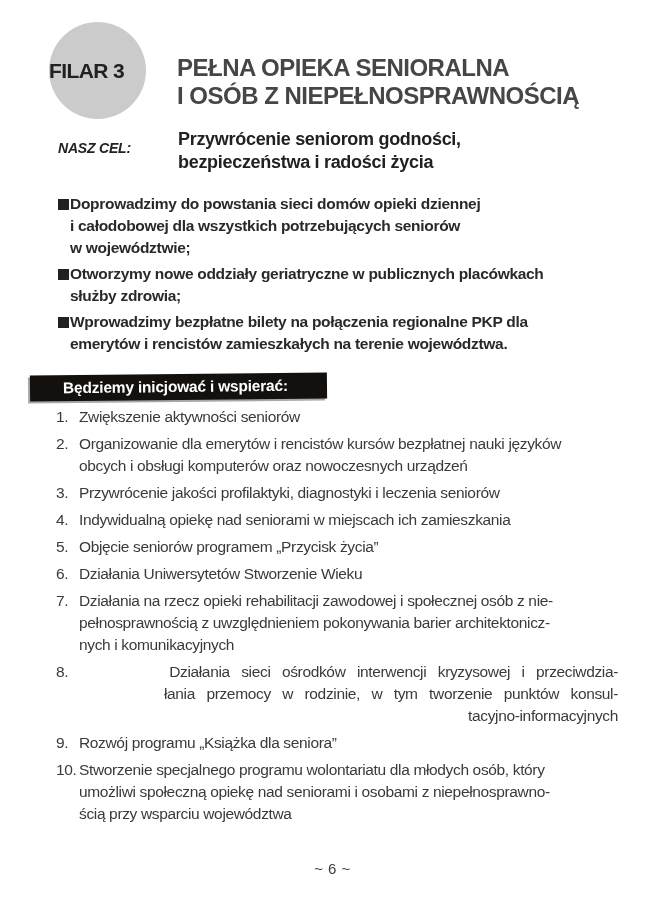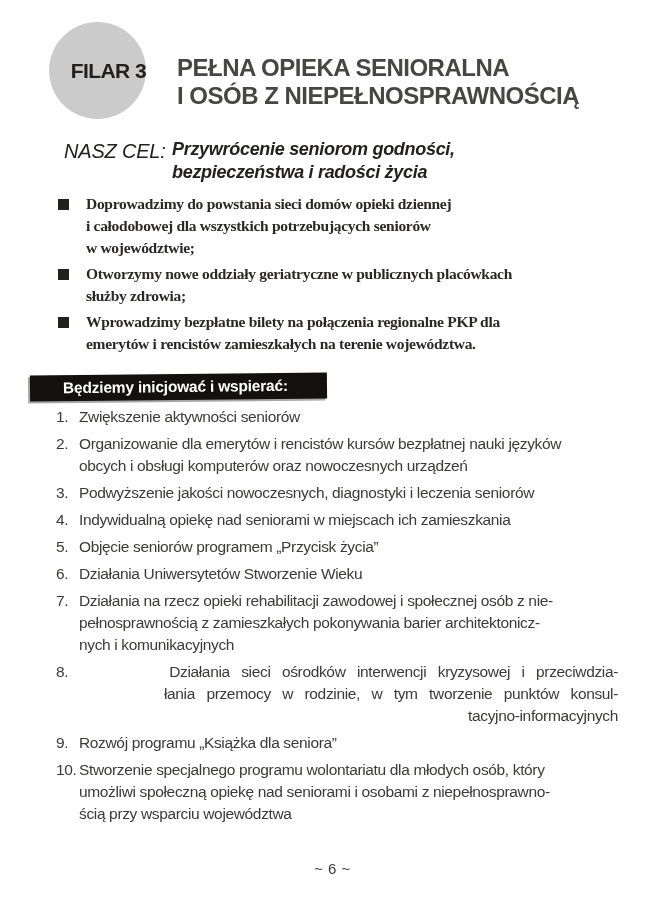--- a/index.html
+++ b/index.html
@@ -8,52 +8,51 @@
     font-family:"Liberation Sans", sans-serif;
     color:var(--ink,#23211f);
     overflow:hidden;
   }
   .page{position:absolute;inset:0;}
 
   
   .badge{
     position:absolute;left:49px;top:22px;width:97px;height:97px;
     border-radius:50%;background:var(--badge-bg,#cbcbcb);
-    display:flex;align-items:center;justify-content:flex-end;
+    display:flex;align-items:center;justify-content:flex-start;
   }
   .badge span{
     font-weight:700;font-size:21px;letter-spacing:-0.6px;color:var(--ink,#23211f);
     white-space:nowrap;
   }
 
   
   .title{
     position:absolute;left:177px;top:54px;
     font-size:24px;line-height:28px;font-weight:700;letter-spacing:-0.5px;
     color:var(--heading,#464645);white-space:nowrap;
   }
 
   
   .goal-label{
-    position:absolute;left:64px;top:140px;
-    font-size:20px;font-weight:400;font-style:italic;letter-spacing:-0.2px;
+    position:absolute;left:58px;top:140px;
+    font-size:14px;font-weight:700;font-style:italic;letter-spacing:-0.2px;
     color:var(--ink,#23211f);white-space:nowrap;
   }
   .goal{
-    position:absolute;left:172px;top:128px;
-    font-size:18px;line-height:23px;font-weight:700;font-style:italic;
-    letter-spacing:-0.3px;color:var(--ink,#23211f);white-space:nowrap;margin-top:10px;
+    position:absolute;left:178px;top:128px;
+    font-size:18px;line-height:23px;font-weight:700;
+    letter-spacing:-0.3px;color:var(--ink,#23211f);white-space:nowrap;
   }
 
   
   .commitments{position:absolute;left:58px;top:193px;width:560px;}
   .c-item{
-    display:grid;grid-template-columns:12px 1fr;column-gap:16px;
+    display:grid;grid-template-columns:12px 1fr;column-gap:0;
     margin-bottom:4px;
-    font-family:Liberation Serif, serif;
   }
   .sq{width:11px;height:11px;background:var(--ink,#23211f);margin-top:6px;}
   .c-text{
     font-size:15.5px;line-height:22px;font-weight:700;letter-spacing:-0.3px;
     color:#2b2927;white-space:pre;
   }
 
   
   .banner{
     position:absolute;left:30px;top:374px;width:297px;height:26px;
@@ -135,38 +134,38 @@
         <span class="num">1.</span>
         <div class="n-text">Zwiększenie aktywności seniorów</div>
       </div>
       <div class="n-item">
         <span class="num">2.</span>
         <div class="n-text">Organizowanie dla emerytów i rencistów kursów bezpłatnej nauki języków
 obcych i obsługi komputerów oraz nowoczesnych urządzeń</div>
       </div>
       <div class="n-item">
         <span class="num">3.</span>
-        <div class="n-text">Podwyższenie jakości nowoczesnych, diagnostyki i leczenia seniorów</div>
+        <div class="n-text">Przywrócenie jakości profilaktyki, diagnostyki i leczenia seniorów</div>
       </div>
       <div class="n-item">
         <span class="num">4.</span>
         <div class="n-text">Indywidualną opiekę nad seniorami w miejscach ich zamieszkania</div>
       </div>
       <div class="n-item">
         <span class="num">5.</span>
         <div class="n-text">Objęcie seniorów programem „Przycisk życia”</div>
       </div>
       <div class="n-item">
         <span class="num">6.</span>
         <div class="n-text">Działania Uniwersytetów Stworzenie Wieku</div>
       </div>
       <div class="n-item">
         <span class="num">7.</span>
         <div class="n-text">Działania na rzecz opieki rehabilitacji zawodowej i społecznej osób z nie-
-pełnosprawnością z zamieszkałych pokonywania barier architektonicz-
+pełnosprawnością z uwzględnieniem pokonywania barier architektonicz-
 nych i komunikacyjnych</div>
       </div>
       <div class="n-item spread">
         <span class="num">8.</span>
         <div class="n-text">Działania sieci ośrodków interwencji kryzysowej i przeciwdzia-
 łania przemocy w rodzinie, w tym tworzenie punktów konsul-
 tacyjno-informacyjnych</div>
       </div>
       <div class="n-item">
         <span class="num">9.</span>

